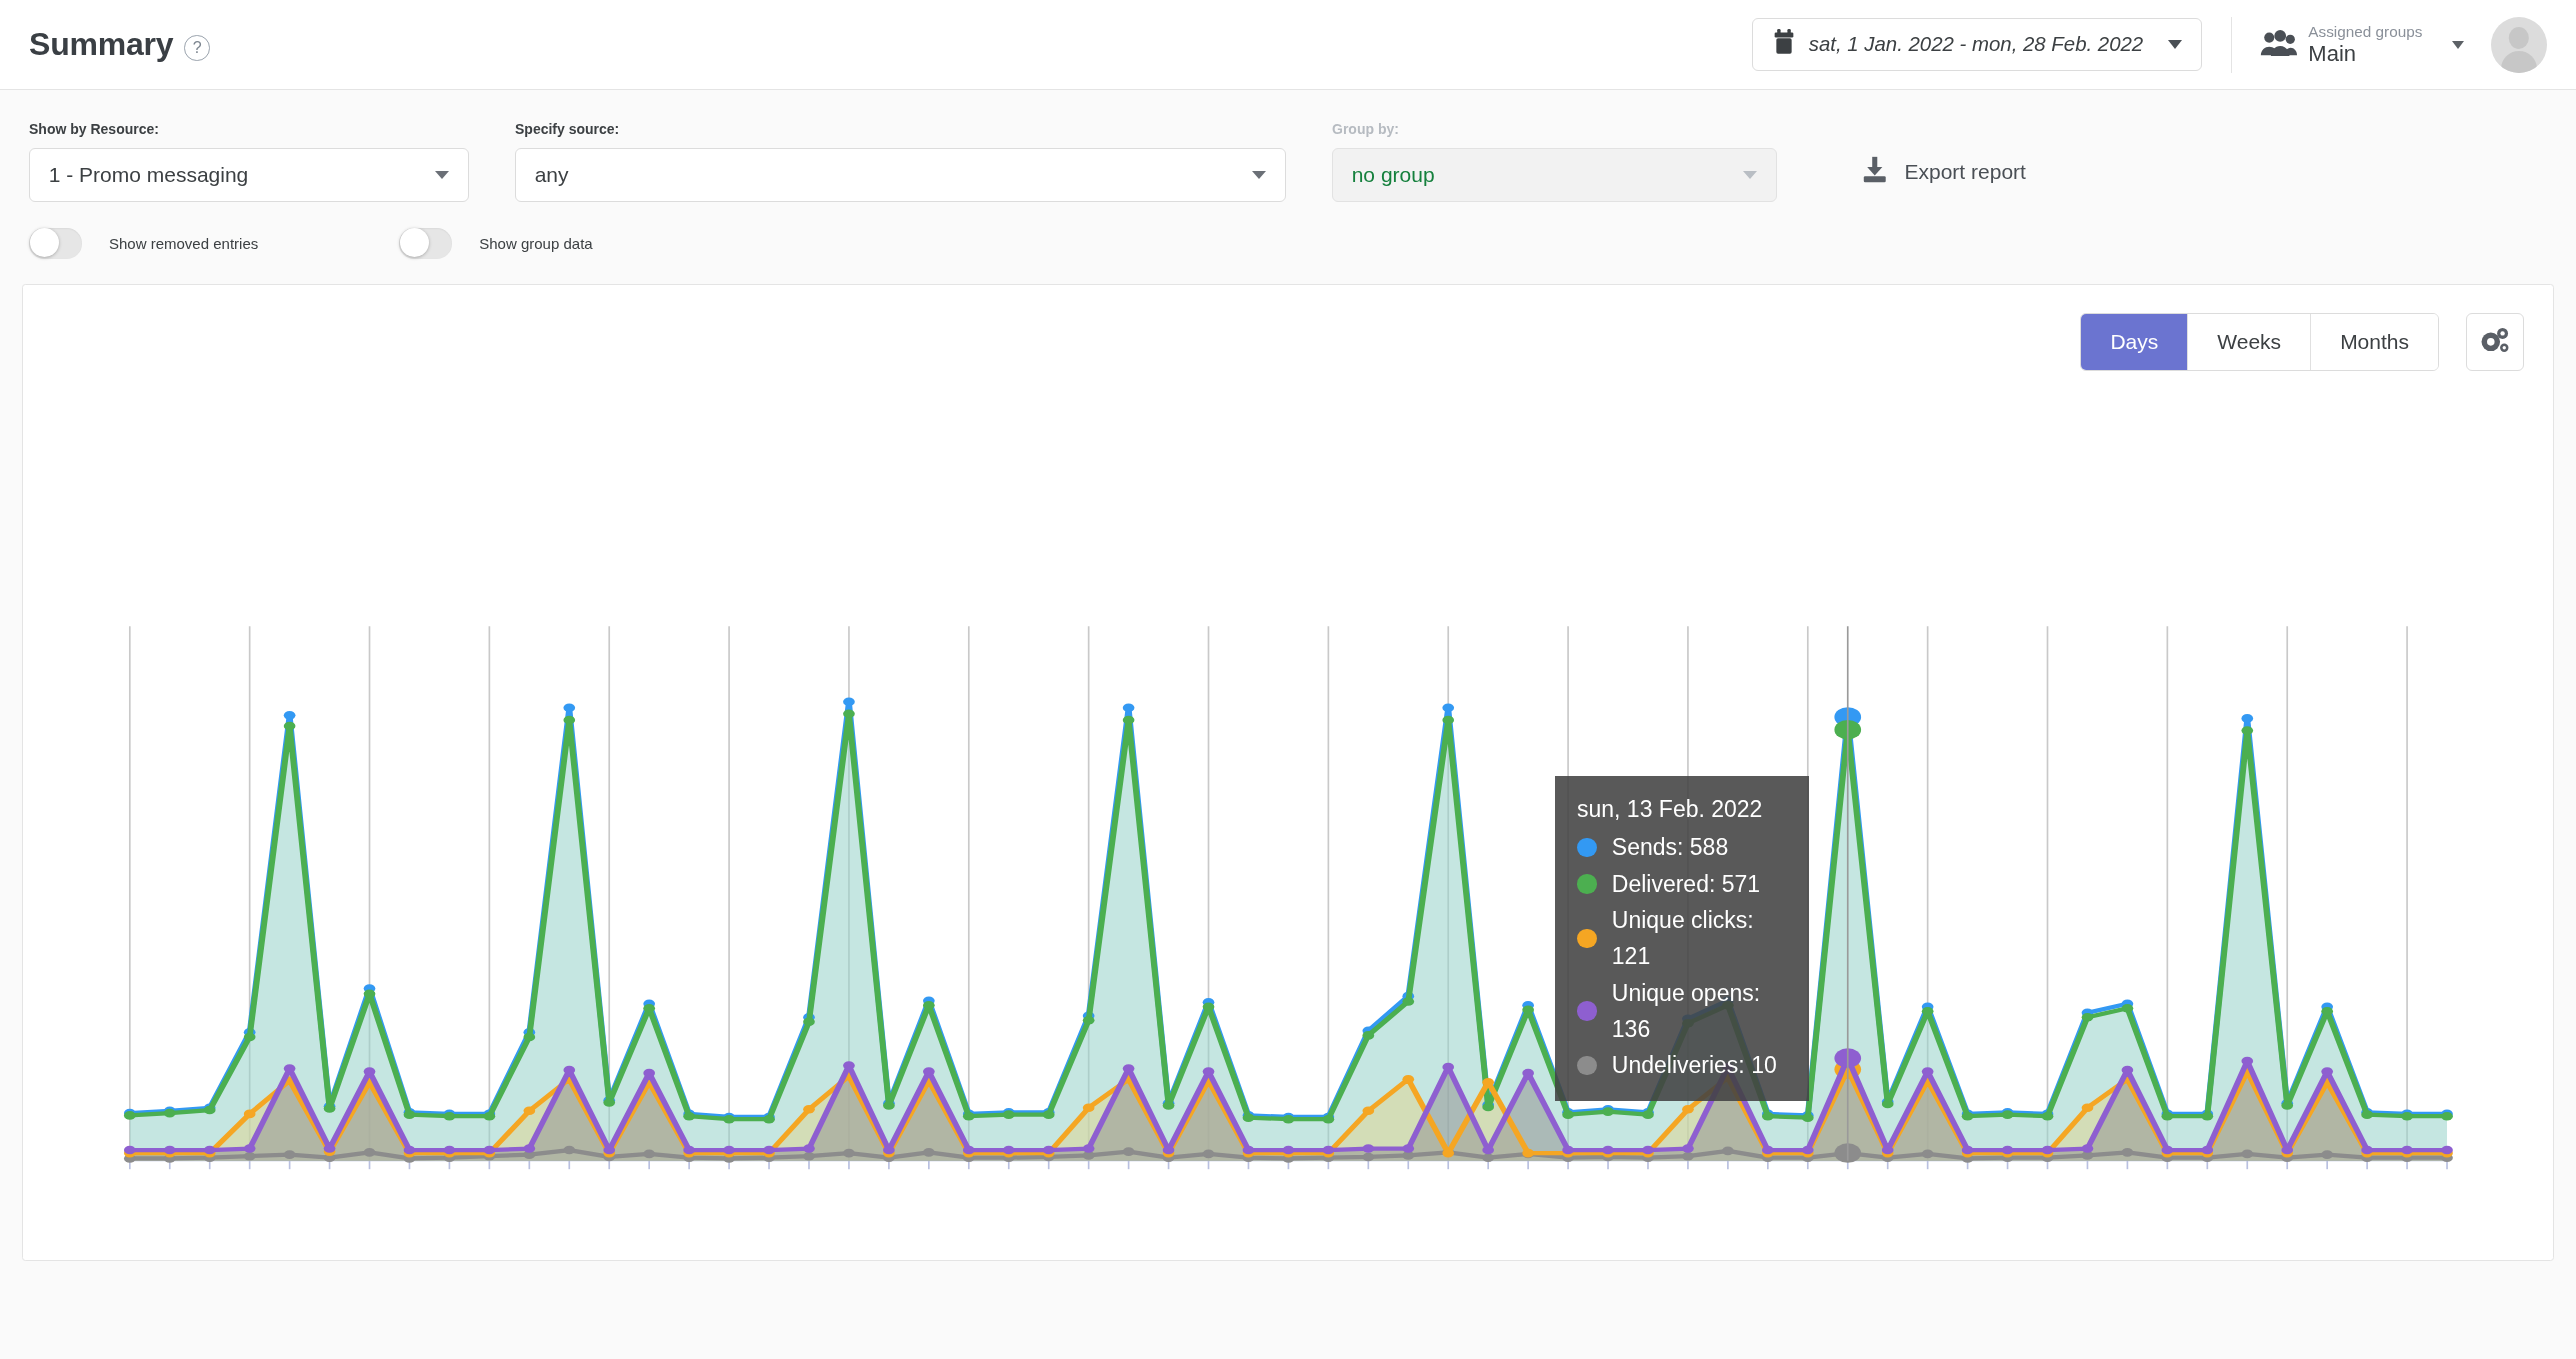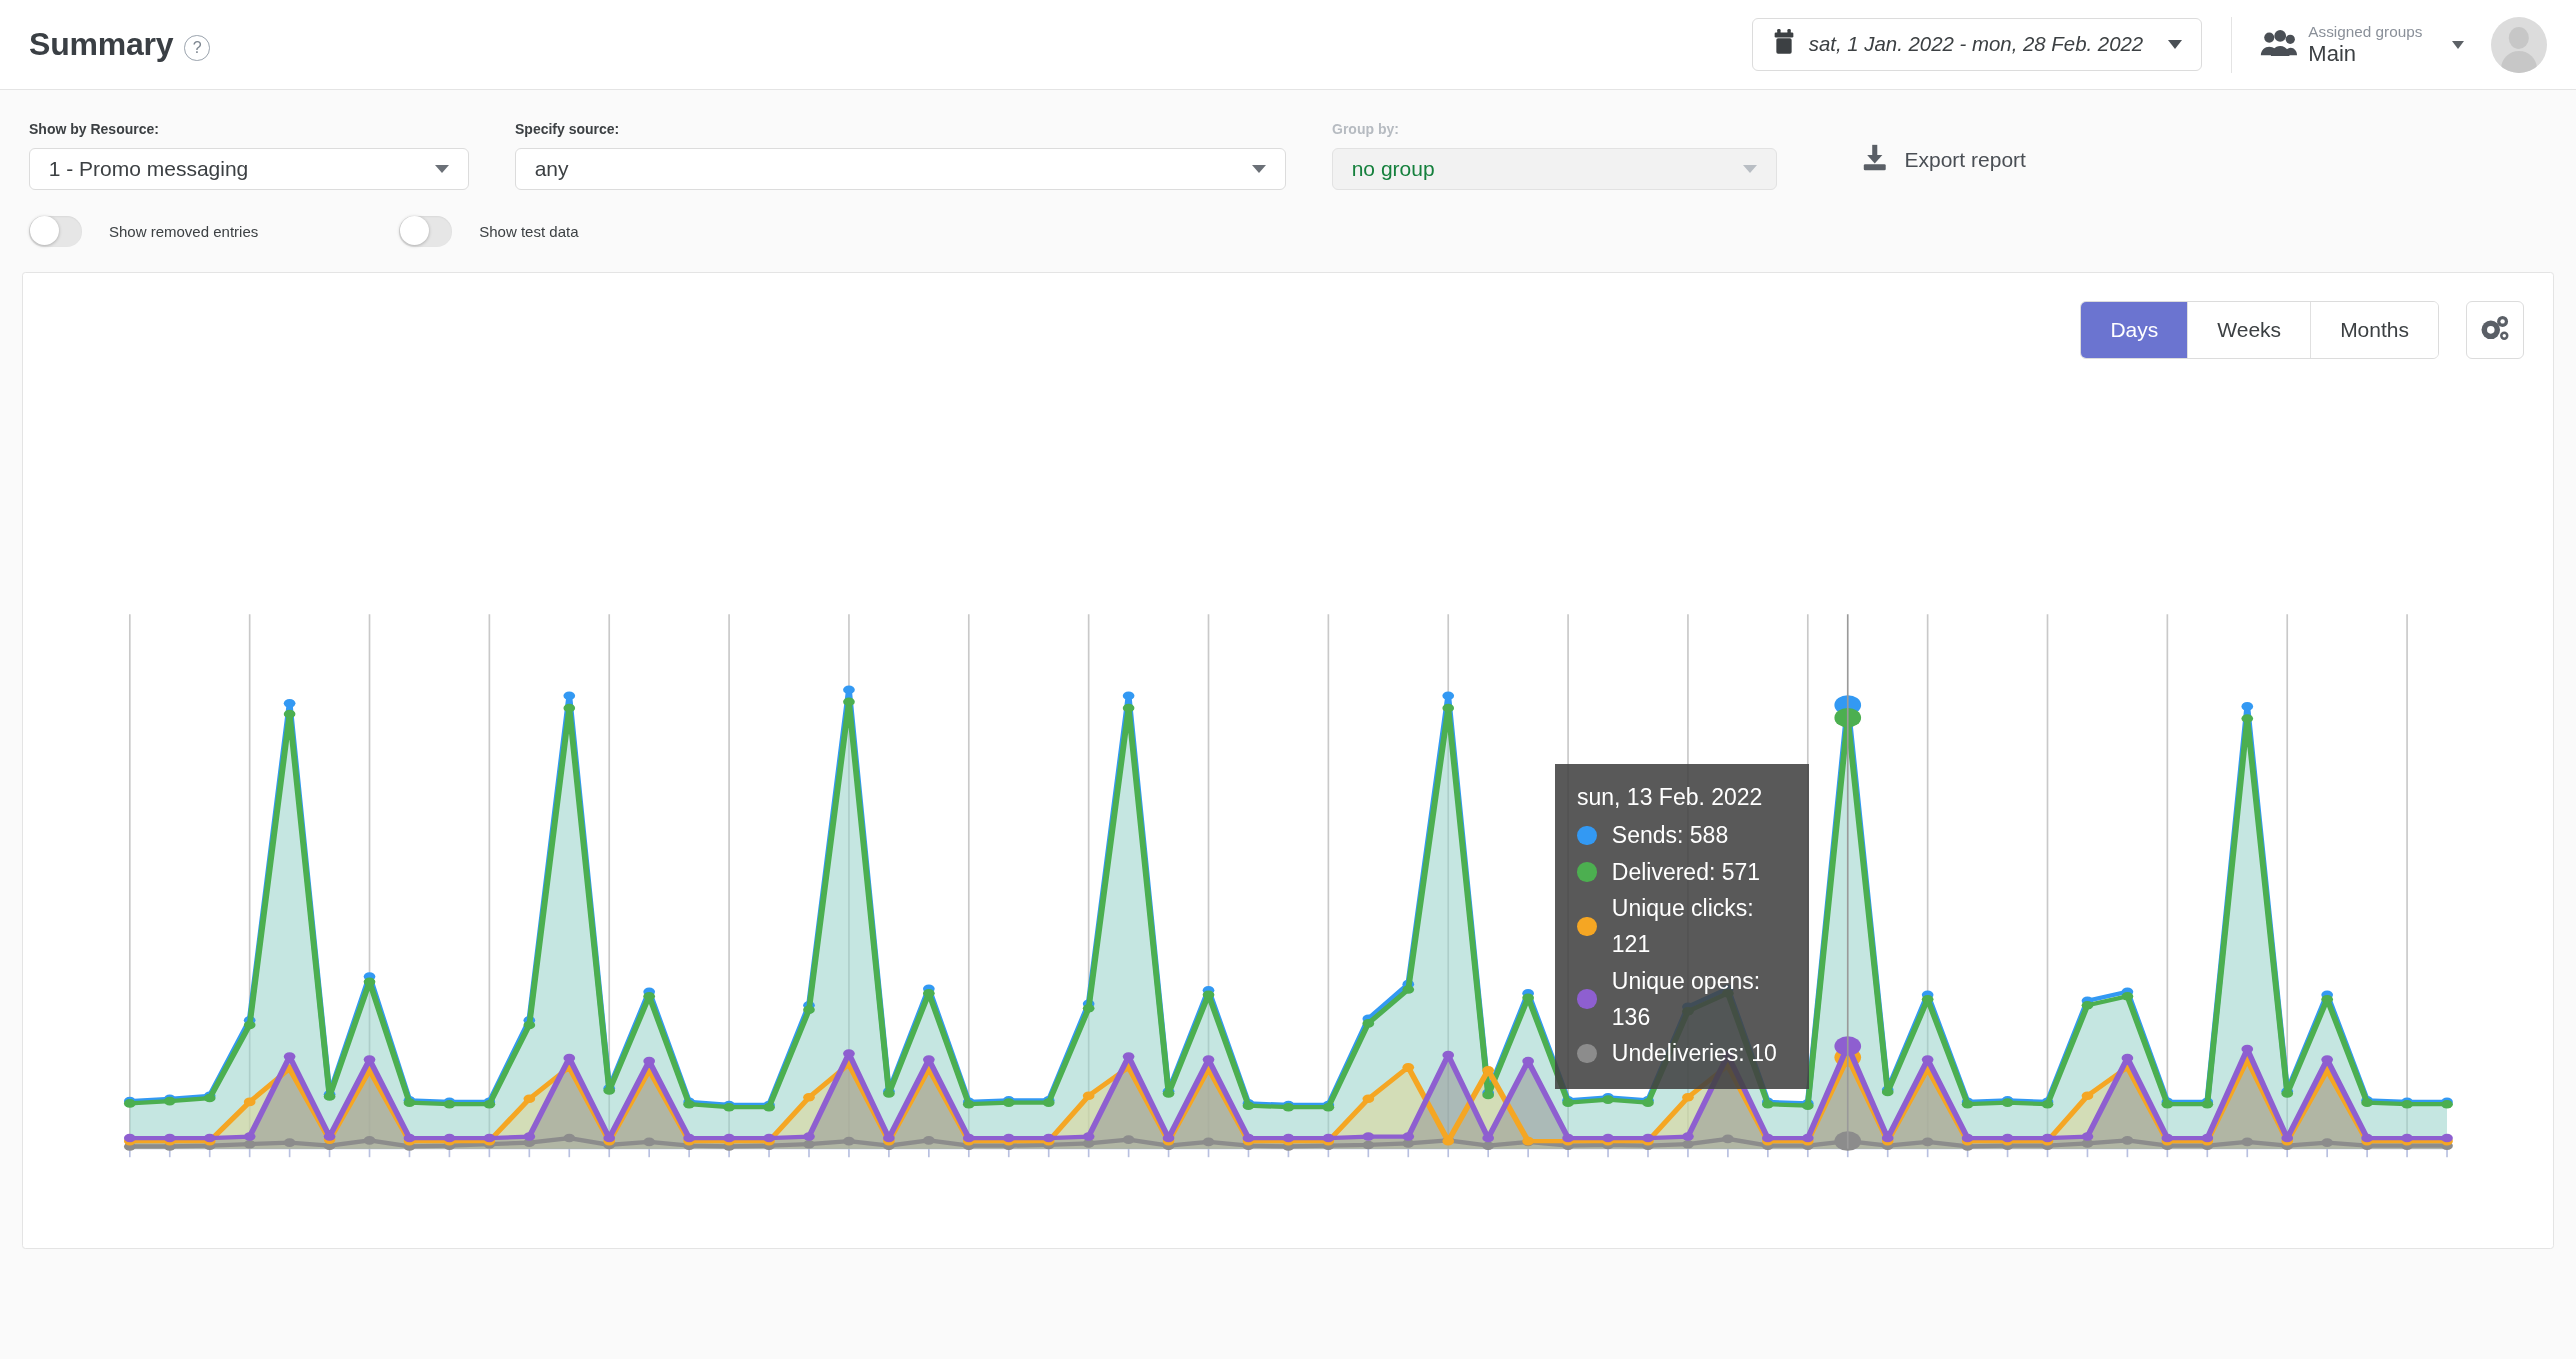--- a/index.html
+++ b/index.html
@@ -72,21 +72,21 @@
     background: #c7c7c7; transform: translateX(-50%);
   }
 
   
   .filters { padding: 31px 29px 0 29px; }
   .filter-row { display: flex; align-items: flex-end; }
   .fgroup { margin-right: 46px; }
   .flabel { font-size: 14px; font-weight: bold; color: #3c4043; margin-bottom: 11px; }
   .flabel.disabled { color: #b6bbc1; font-weight: bold; }
   .select {
-    height: 42px; border: 0.8px solid #dcdcdc; border-radius: 6px;
+    height: 54px; border: 0.8px solid #dcdcdc; border-radius: 6px;
     background: #fff; display: flex; align-items: center;
     padding: 0 18.7px; font-size: 21px; color: #3c4043;
   }
   .select.disabled { background: #f2f2f2; color: #15803d; border-color: #e2e2e2; }
   .select .val { white-space: nowrap; overflow: hidden; }
   .caret-tri {
     width: 0; height: 0; margin-left: auto;
     border-left: 7.6px solid transparent; border-right: 7.6px solid transparent;
     border-top: 8.5px solid #6b7077;
   }
@@ -248,21 +248,21 @@
     <div class="tg-item">
       <span class="switch">
           <span class="knob"></span>
         </span>
       <span class="tg-label">Show removed entries</span>
     </div>
     <div class="tg-item">
       <span class="switch">
           <span class="knob"></span>
         </span>
-      <span class="tg-label">Show test data</span>
+      <span class="tg-label">Show group data</span>
     </div>
   </div>
 </div>
 
 <div class="card">
 
   <div class="chart-toolbar">
     <div class="seg">
       <button class="active">Days</button>
       <button>Weeks</button>

